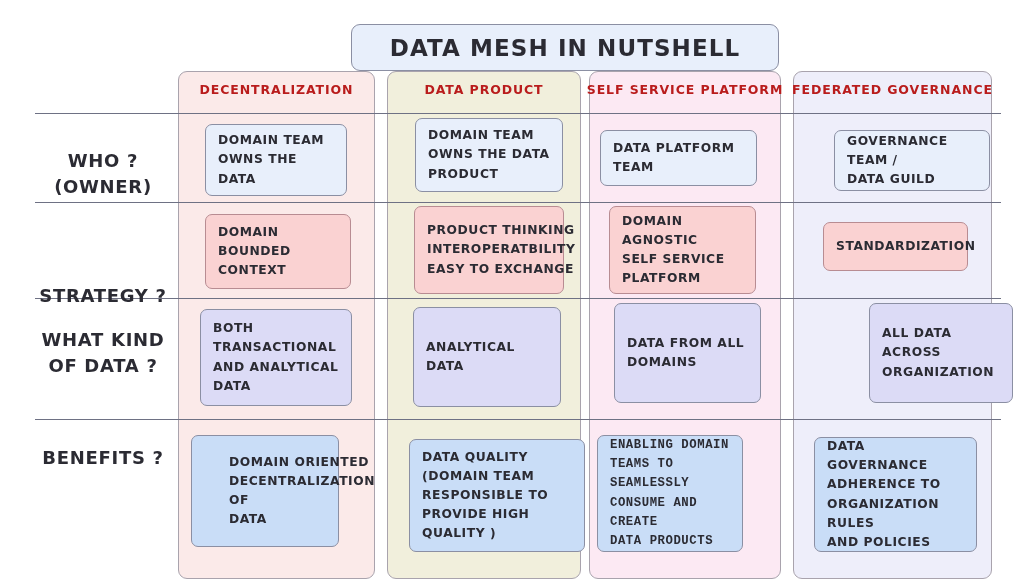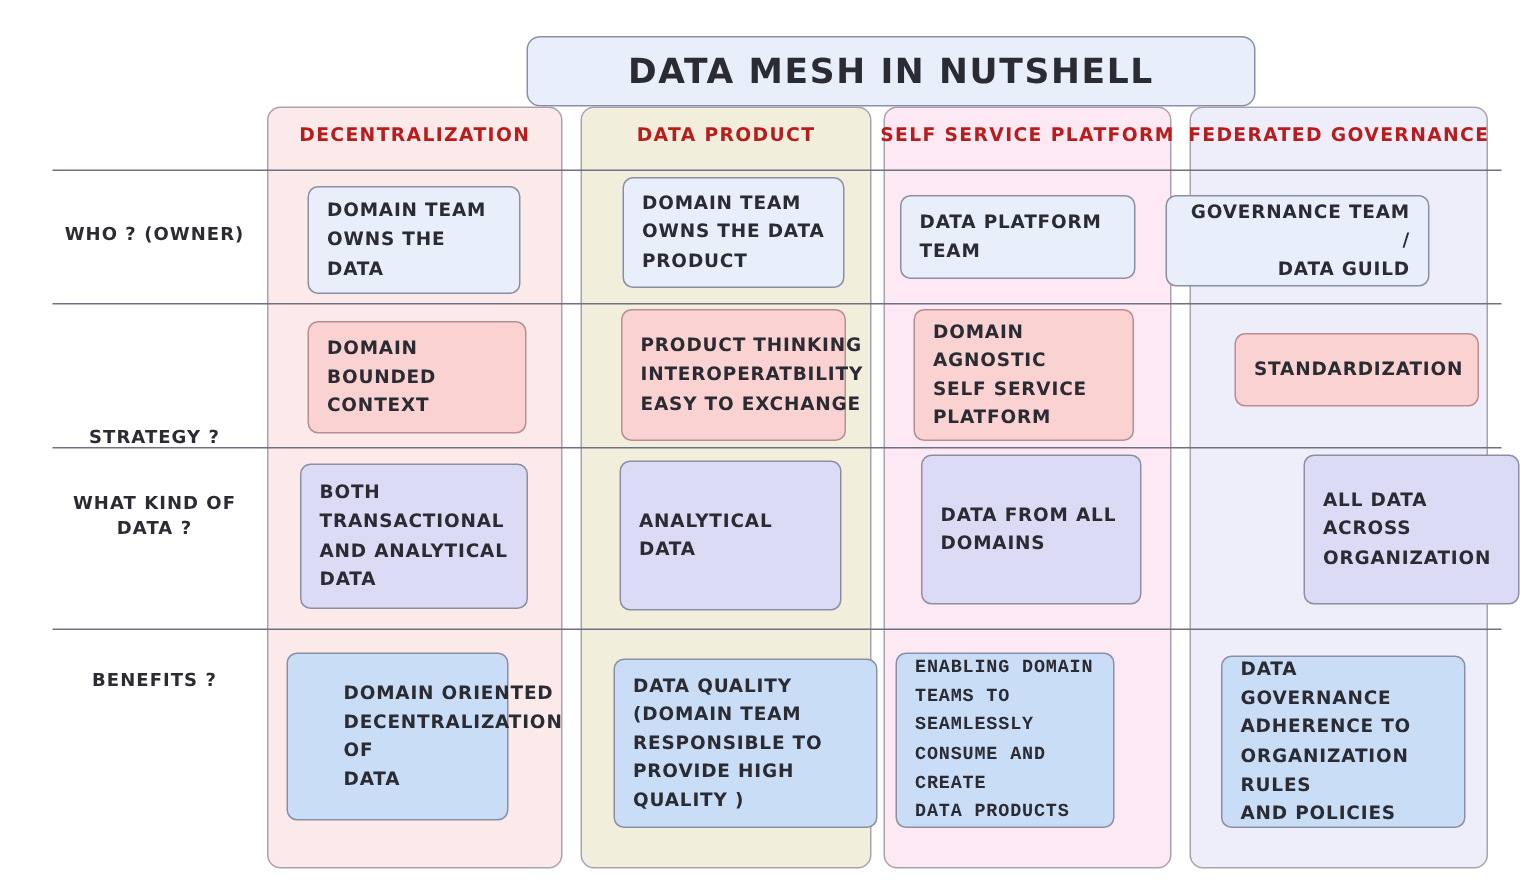--- a/index.html
+++ b/index.html
@@ -18,21 +18,21 @@
     position: relative;
     width: 1024px;
     height: 588px;
   }
 
   
   .title-banner {
     position: absolute;
     left: 351px;
     top: 24px;
-    width: 486px;
+    width: 428px;
     height: 47px;
     box-sizing: border-box;
     background: #e8effb;
     border: 1.2px solid #8b8fa3;
     border-radius: 9px;
     display: flex;
     align-items: center;
     justify-content: center;
   }
   .title-text {
@@ -80,21 +80,21 @@
     height: 0;
     border-top: 1.1px solid #6e7184;
   }
 
   
   .row-label {
     position: absolute;
     left: 28px;
     width: 150px;
     text-align: center;
-    font-size: 12px;
+    font-size: 18px;
     font-weight: 700;
     letter-spacing: 0.7px;
     color: #2b2b33;
     line-height: 1.45;
   }
 
   
   .card {
     position: absolute;
     box-sizing: border-box;
@@ -170,21 +170,21 @@
   <div class="card c-blue" style="left:415px; top:118px; width:148px; height:74px;">
     <span class="card-text">DOMAIN TEAM
 OWNS THE DATA
 PRODUCT</span>
   </div>
 
   <div class="card c-blue" style="left:600px; top:130px; width:157px; height:56px;">
     <span class="card-text">DATA PLATFORM TEAM</span>
   </div>
 
-  <div class="card c-blue" style="left:777px; top:130px; width:176px; height:61px;text-align:right;">
+  <div class="card c-blue" style="left:834px; top:130px; width:156px; height:61px;">
     <span class="card-text">GOVERNANCE TEAM /
 DATA GUILD</span>
   </div>
 
   <div class="card c-pink" style="left:205px; top:214px; width:146px; height:75px;">
     <span class="card-text">DOMAIN BOUNDED
 CONTEXT</span>
   </div>
 
   <div class="card c-pink" style="left:414px; top:206px; width:150px; height:88px;">
@@ -192,21 +192,21 @@
 INTEROPERATBILITY
 EASY TO EXCHANGE</span>
   </div>
 
   <div class="card c-pink" style="left:609px; top:206px; width:147px; height:88px;">
     <span class="card-text">DOMAIN AGNOSTIC
 SELF SERVICE
 PLATFORM</span>
   </div>
 
-  <div class="card c-pink" style="left:823px; top:222px; width:163px; height:49px;">
+  <div class="card c-pink" style="left:823px; top:222px; width:145px; height:49px;">
     <span class="card-text">STANDARDIZATION</span>
   </div>
 
   <div class="card c-purple" style="left:200px; top:309px; width:152px; height:97px;">
     <span class="card-text">BOTH
 TRANSACTIONAL
 AND ANALYTICAL
 DATA</span>
   </div>
 

